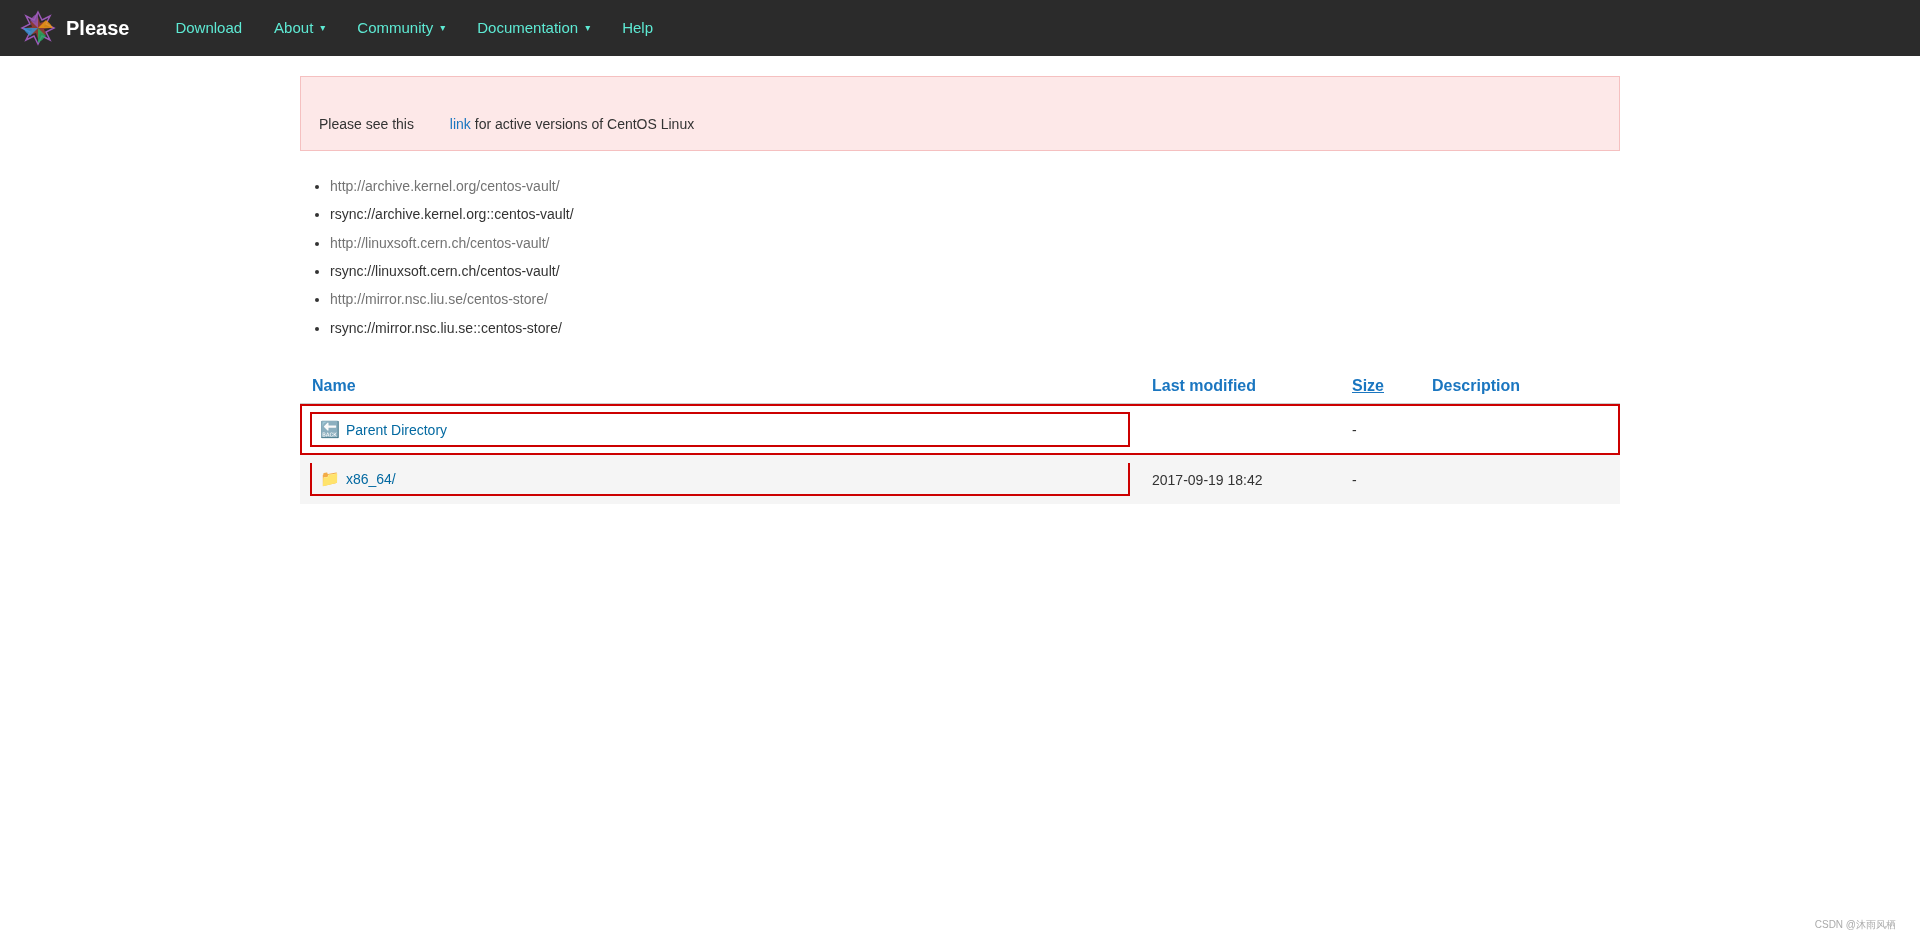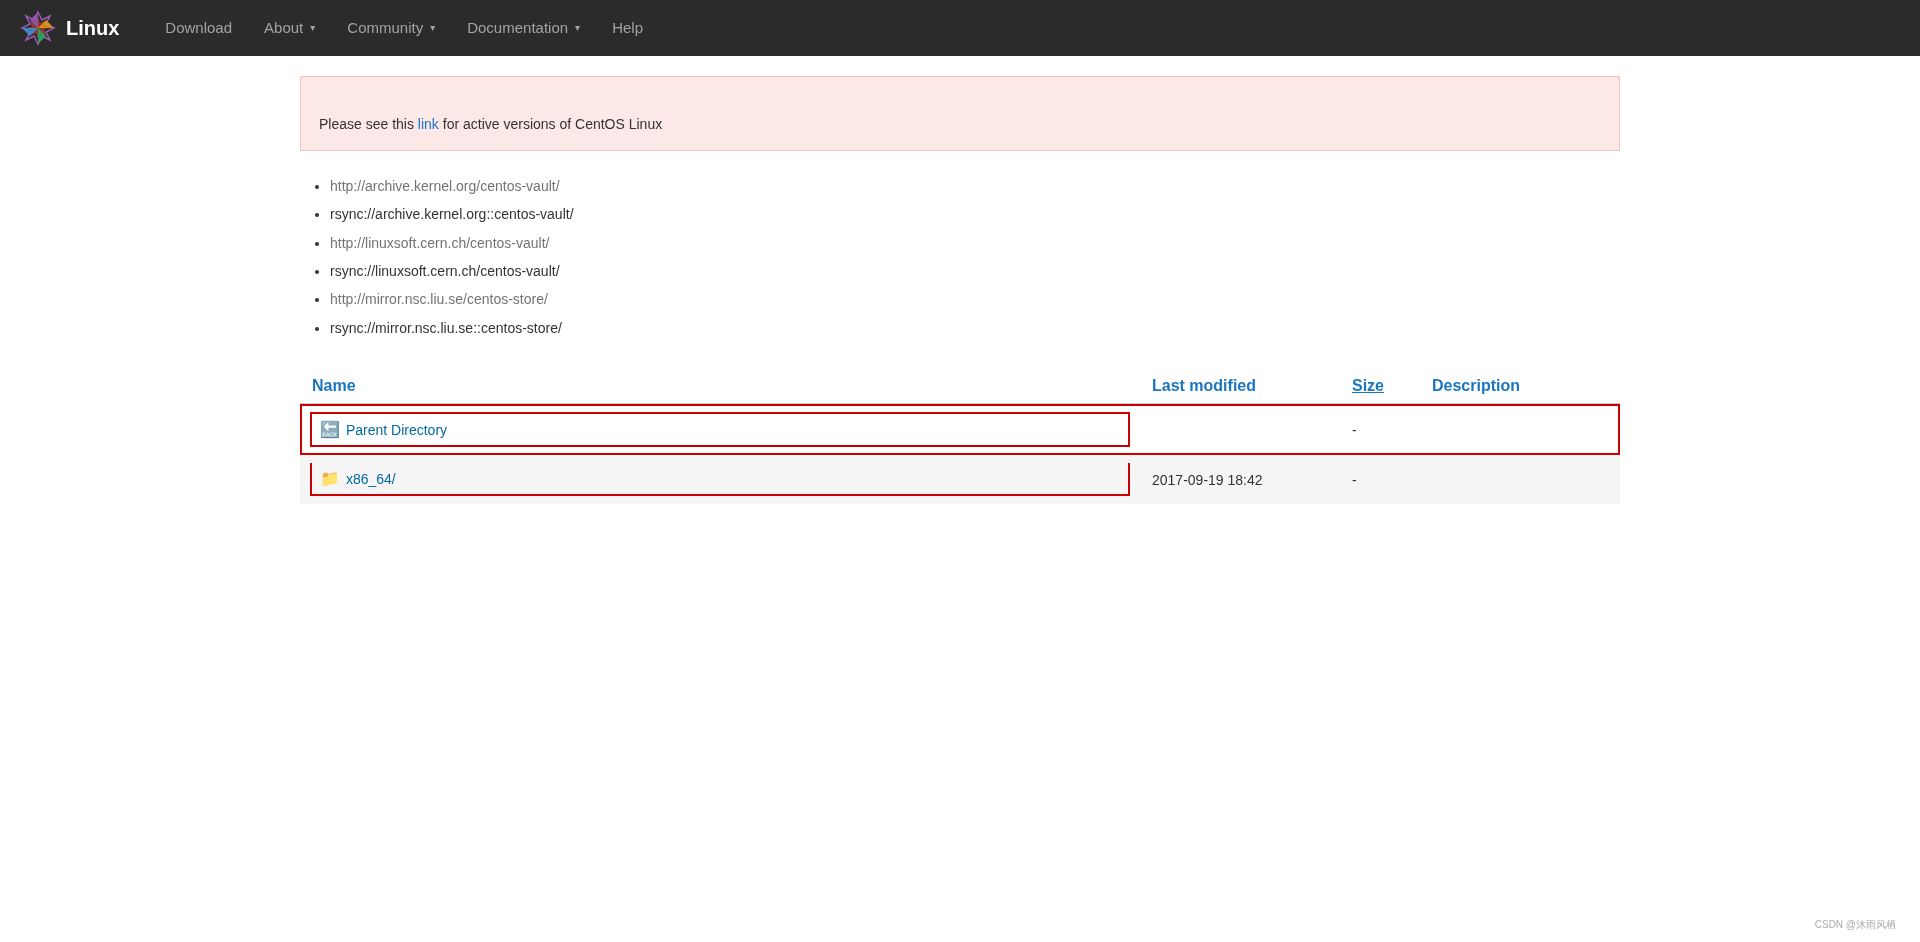--- a/index.html
+++ b/index.html
@@ -25,21 +25,21 @@
       font-size: 20px;
       font-weight: bold;
     }
     .navbar-nav {
       display: flex;
       align-items: center;
       gap: 0;
       list-style: none;
     }
     .navbar-nav li a {
-      color: #a3a3a3;
+      color: #5eead4;
       text-decoration: none;
       padding: 0 16px;
       font-size: 15px;
       line-height: 56px;
       display: inline-flex;
       align-items: center;
       gap: 4px;
     }
     .dropdown-arrow {
       font-size: 10px;
@@ -59,20 +59,21 @@
       border: 1px solid #f5c0c0;
       padding: 14px 18px;
       margin-bottom: 24px;
       font-size: 14px;
       line-height: 1.6;
       color: #333;
     }
     .alert-box a {
       color: #1a76c0;
       text-decoration: none;
+      margin-left: 32px;
     }
 
     
     .mirrors-intro {
       font-size: 14px;
       color: #333;
       margin-bottom: 14px;
       line-height: 1.5;
     }
 
@@ -149,21 +150,21 @@
       <rect width="36" height="36" fill="#2b2b2b"></rect>
 
       <polygon points="18,2 22,10 30,6 26,14 34,18 26,22 30,30 22,26 18,34 14,26 6,30 10,22 2,18 10,14 6,6 14,10" fill="none" stroke="#9b59b6" stroke-width="1.5"></polygon>
       <polygon points="18,7 20,13 26,11 24,17 30,18 24,19 26,25 20,23 18,29 16,23 10,25 12,19 6,18 12,17 10,11 16,13" fill="#e74c3c" opacity="0.5"></polygon>
 
       <path d="M18,18 L10,10 Q14,5 18,3 L18,18Z" fill="#9b59b6" opacity="0.8"></path>
       <path d="M18,18 L26,10 Q31,14 33,18 L18,18Z" fill="#f39c12" opacity="0.8"></path>
       <path d="M18,18 L26,26 Q22,31 18,33 L18,18Z" fill="#27ae60" opacity="0.8"></path>
       <path d="M18,18 L10,26 Q5,22 3,18 L18,18Z" fill="#3498db" opacity="0.8"></path>
     </svg>
-    <span class="navbar-brand-text">Linux</span>
+    <span class="navbar-brand-text">Please</span>
   </a>
   <ul class="navbar-nav">
     <li>
       <a href="#">Download</a>
     </li>
     <li>
       <a href="#">
         <span>About</span>
         <span class="dropdown-arrow">▾</span>
       </a>

